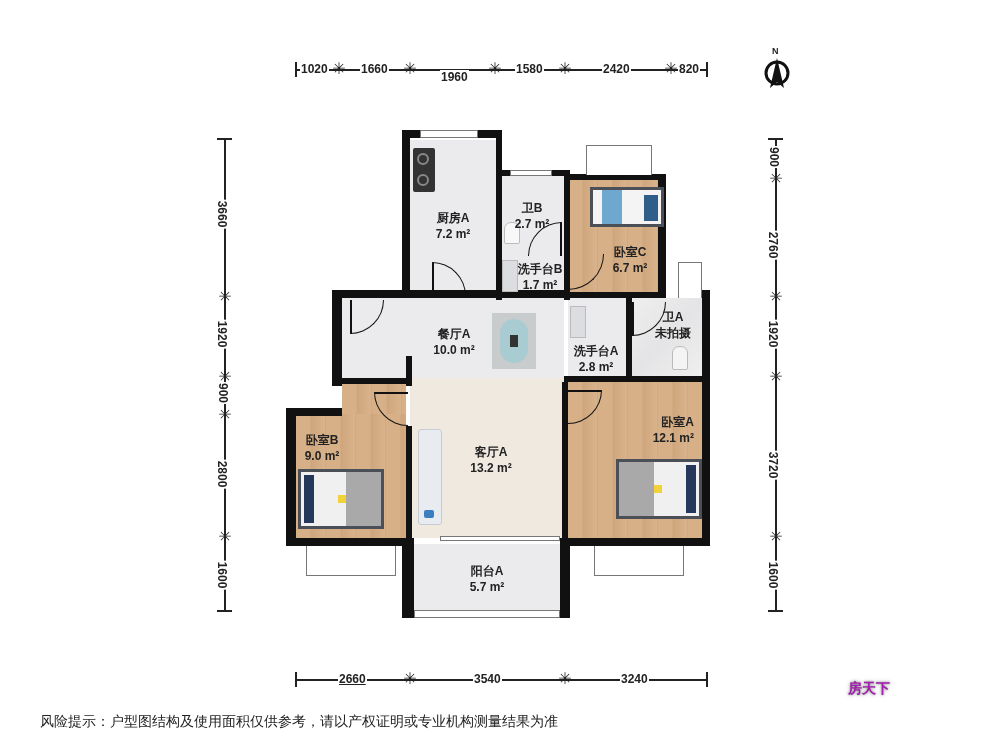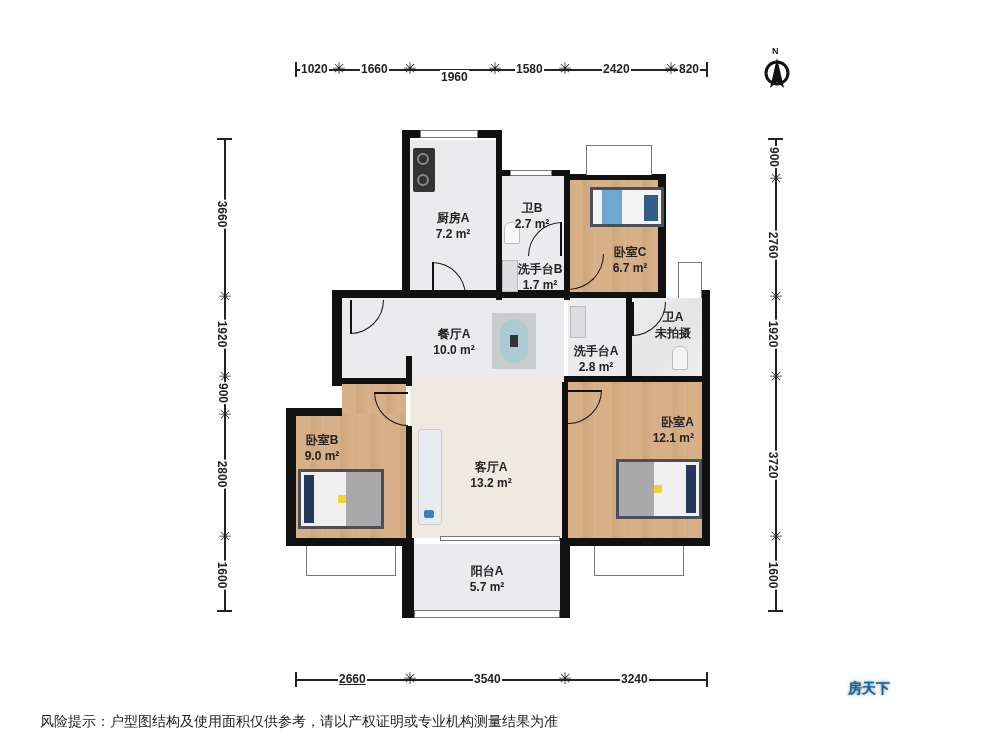--- a/index.html
+++ b/index.html
@@ -14,21 +14,21 @@
   .floor-wood{position:absolute;background:repeating-linear-gradient(90deg,#d7b088 0px,#d7b088 14px,#cfa67c 15px,#d9b38c 29px,#caa177 30px);}
   .floor-tile{position:absolute;background:#ebebee;}
   .floor-marble{position:absolute;background:linear-gradient(135deg,#efefef,#e4e4e6 50%,#efefef);}
   .floor-living{position:absolute;background:#efe9df;}
   .room-label{position:absolute;text-align:center;font-size:12px;font-weight:bold;color:#222;line-height:16px;white-space:nowrap;}
   .window{position:absolute;background:#fff;border:1.5px solid #777;box-sizing:border-box;}
   .door-arc{position:absolute;border:1.5px solid #111;box-sizing:border-box;}
   .disclaimer{position:absolute;left:40px;top:713px;font-size:14px;color:#222;}
   .logo{position:absolute;left:800px;top:678px;width:190px;height:60px;}
   .logo-main{position:absolute;left:5px;top:12px;font-size:40px;font-weight:bold;font-style:italic;color:#fff;text-shadow:0 0 3px #888,0 0 6px #aaa;letter-spacing:-1px;}
-  .logo-cn{position:absolute;left:48px;top:2px;font-size:14px;font-weight:bold;color:#0369a1;text-shadow:0 0 2px #888,0 0 4px #aaa;}
+  .logo-cn{position:absolute;left:48px;top:2px;font-size:14px;font-weight:bold;color:#a21caf;text-shadow:0 0 2px #888,0 0 4px #aaa;}
 </style>
 </head>
 <body>
 
 <div>
   <div class="dim-line-h" style="left:295px;top:69px;width:412px;"></div>
   <div class="dim-line-v" style="left:295px;top:62px;height:15px;"></div>
   <div class="dim-line-v" style="left:706px;top:62px;height:15px;"></div>
   <div class="tick" style="left:331px;top:61px;">✳</div>
   <div class="tick" style="left:402px;top:61px;">✳</div>
@@ -208,21 +208,21 @@
     <div>2.8 m²</div>
   </div>
   <div class="room-label" style="left:648px;top:309px;width:50px;">
     <div>卫A</div>
     <div>未拍摄</div>
   </div>
   <div class="room-label" style="left:296px;top:432px;width:52px;">
     <div>卧室B</div>
     <div>9.0 m²</div>
   </div>
-  <div class="room-label" style="left:456px;top:459px;width:70px;">
+  <div class="room-label" style="left:456px;top:444px;width:70px;">
     <div>客厅A</div>
     <div>13.2 m²</div>
   </div>
   <div class="room-label" style="left:624px;top:414px;width:70px;text-align:right;">
     <div>卧室A</div>
     <div>12.1 m²</div>
   </div>
   <div class="room-label" style="left:452px;top:563px;width:70px;">
     <div>阳台A</div>
     <div>5.7 m²</div>

